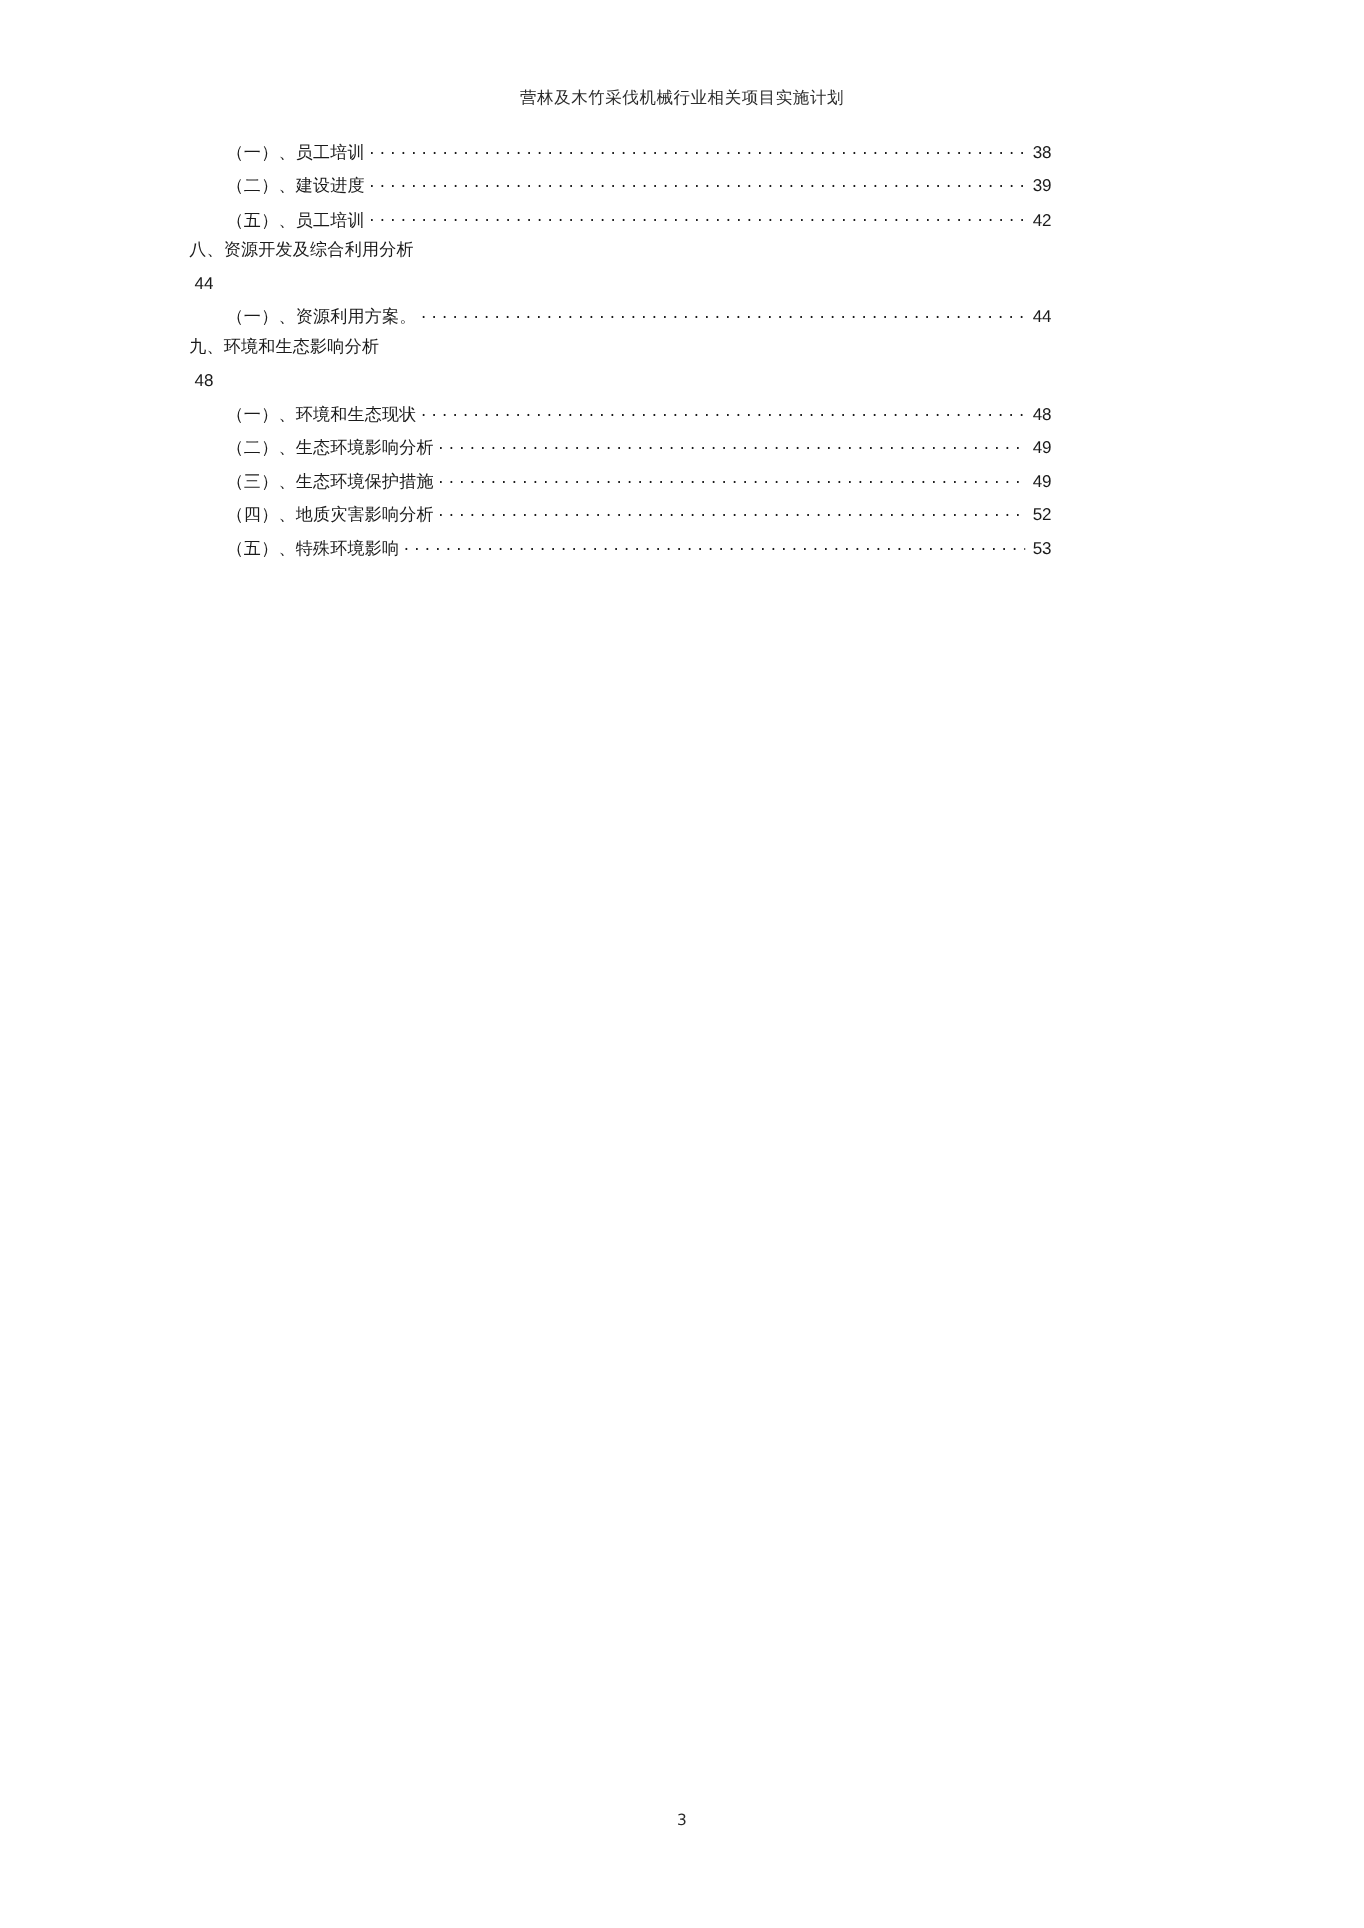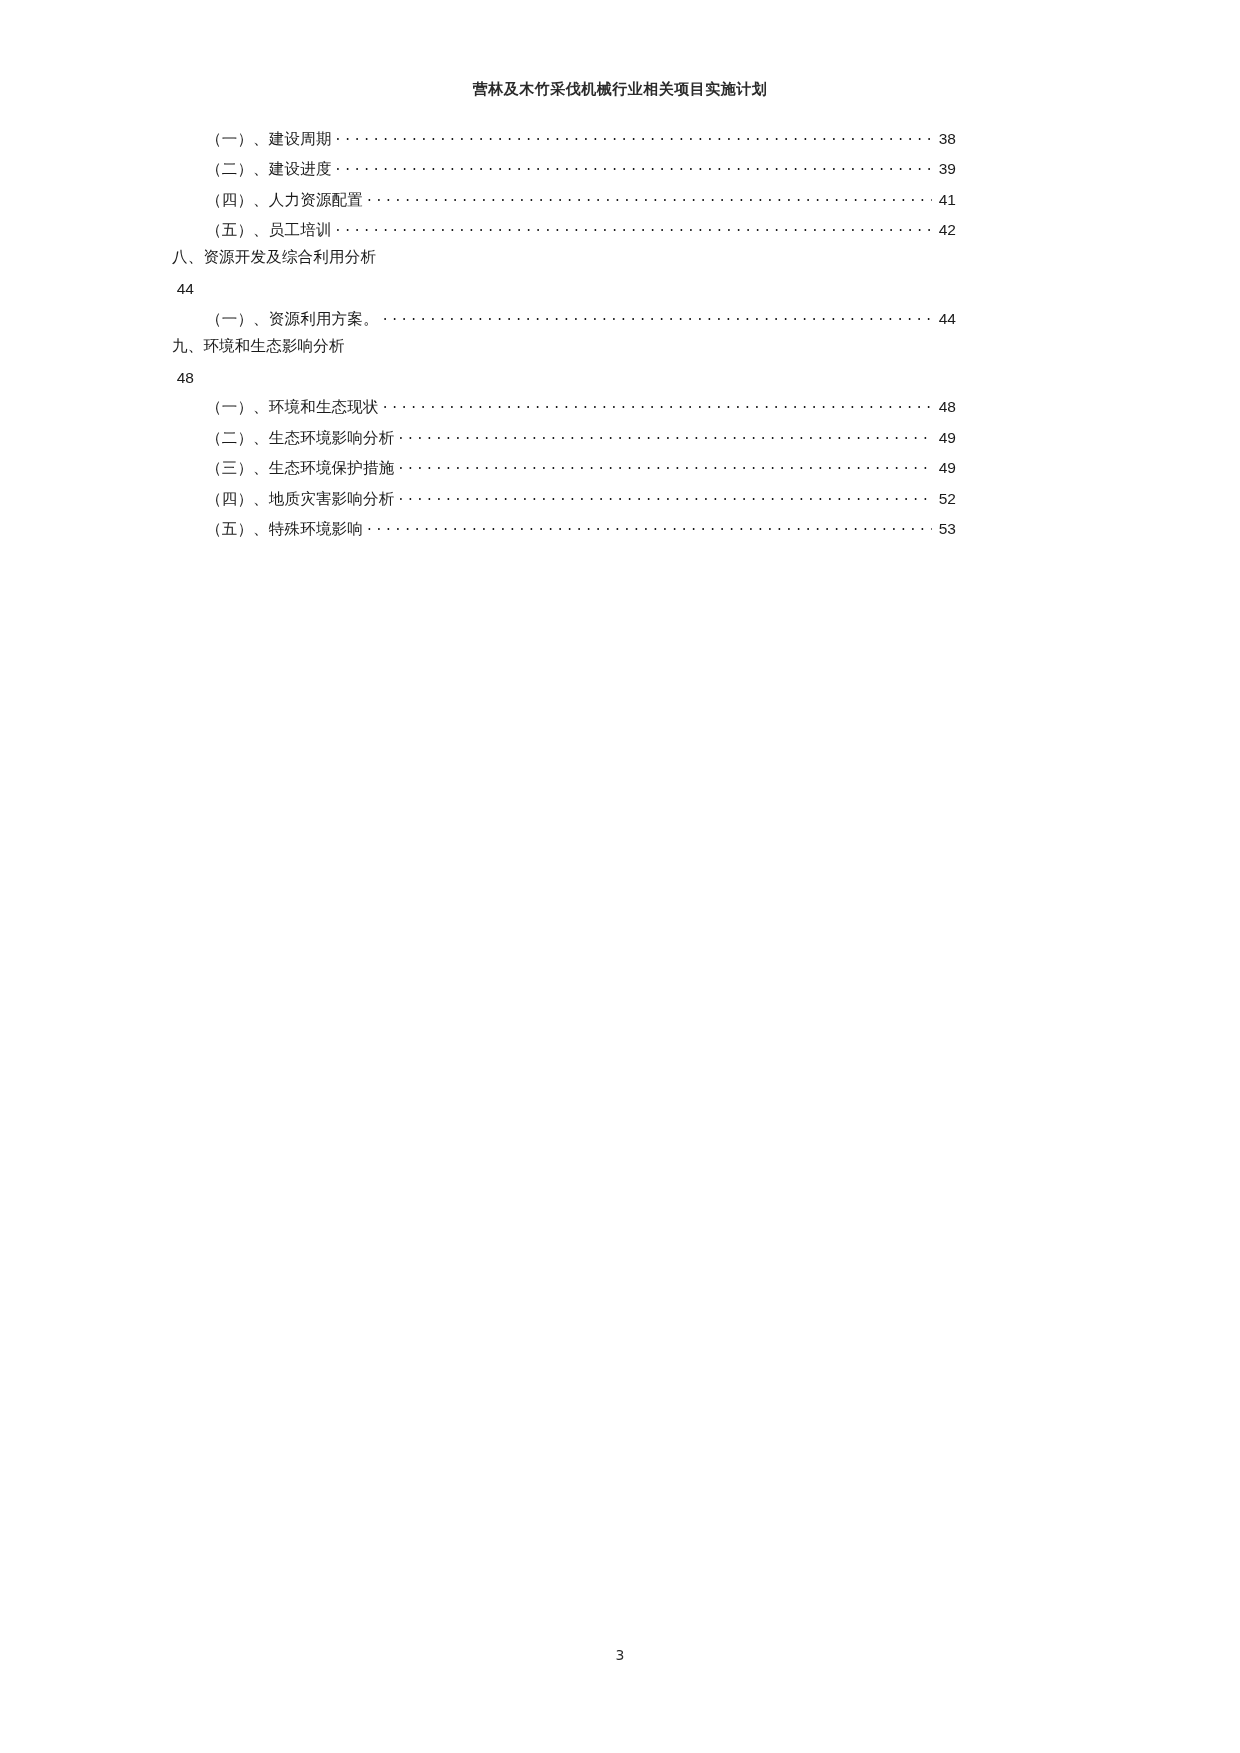--- a/index.html
+++ b/index.html
@@ -19,21 +19,20 @@
   .header {
     position: absolute;
     top: 80px;
     left: 0;
     width: 100%;
     text-align: center;
     font-size: 15px;
     color: #2b2b2b;
     letter-spacing: 0.5px;
     font-family: "DejaVu Sans", "Liberation Sans", sans-serif;
-    font-weight: bold;
   }
   .toc {
     position: absolute;
     top: 128px;
     left: 168px;
     width: 788px;
   }
   .toc-row {
     display: flex;
     align-items: baseline;
@@ -94,33 +93,28 @@
 <body>
 
 <div class="page">
 
   <div class="header">
     <span>营林及木竹采伐机械行业相关项目实施计划</span>
   </div>
 
   <div class="toc">
       <div class="toc-row level-2">
-        <span class="toc-label">（一）、建设周期</span>
+        <span class="toc-label">（一）、员工培训</span>
         <span class="toc-dots"></span>
         <span class="toc-page">38</span>
       </div>
       <div class="toc-row level-2">
         <span class="toc-label">（二）、建设进度</span>
         <span class="toc-dots"></span>
         <span class="toc-page">39</span>
-      </div>
-      <div class="toc-row level-2">
-        <span class="toc-label">（四）、人力资源配置</span>
-        <span class="toc-dots"></span>
-        <span class="toc-page">41</span>
       </div>
       <div class="toc-row level-2">
         <span class="toc-label">（五）、员工培训</span>
         <span class="toc-dots"></span>
         <span class="toc-page">42</span>
       </div>
       <div class="toc-row level-1">
         <span class="toc-label">八、资源开发及综合利用分析</span>
         <span class="toc-dots"></span>
         <span class="toc-page">44</span>

